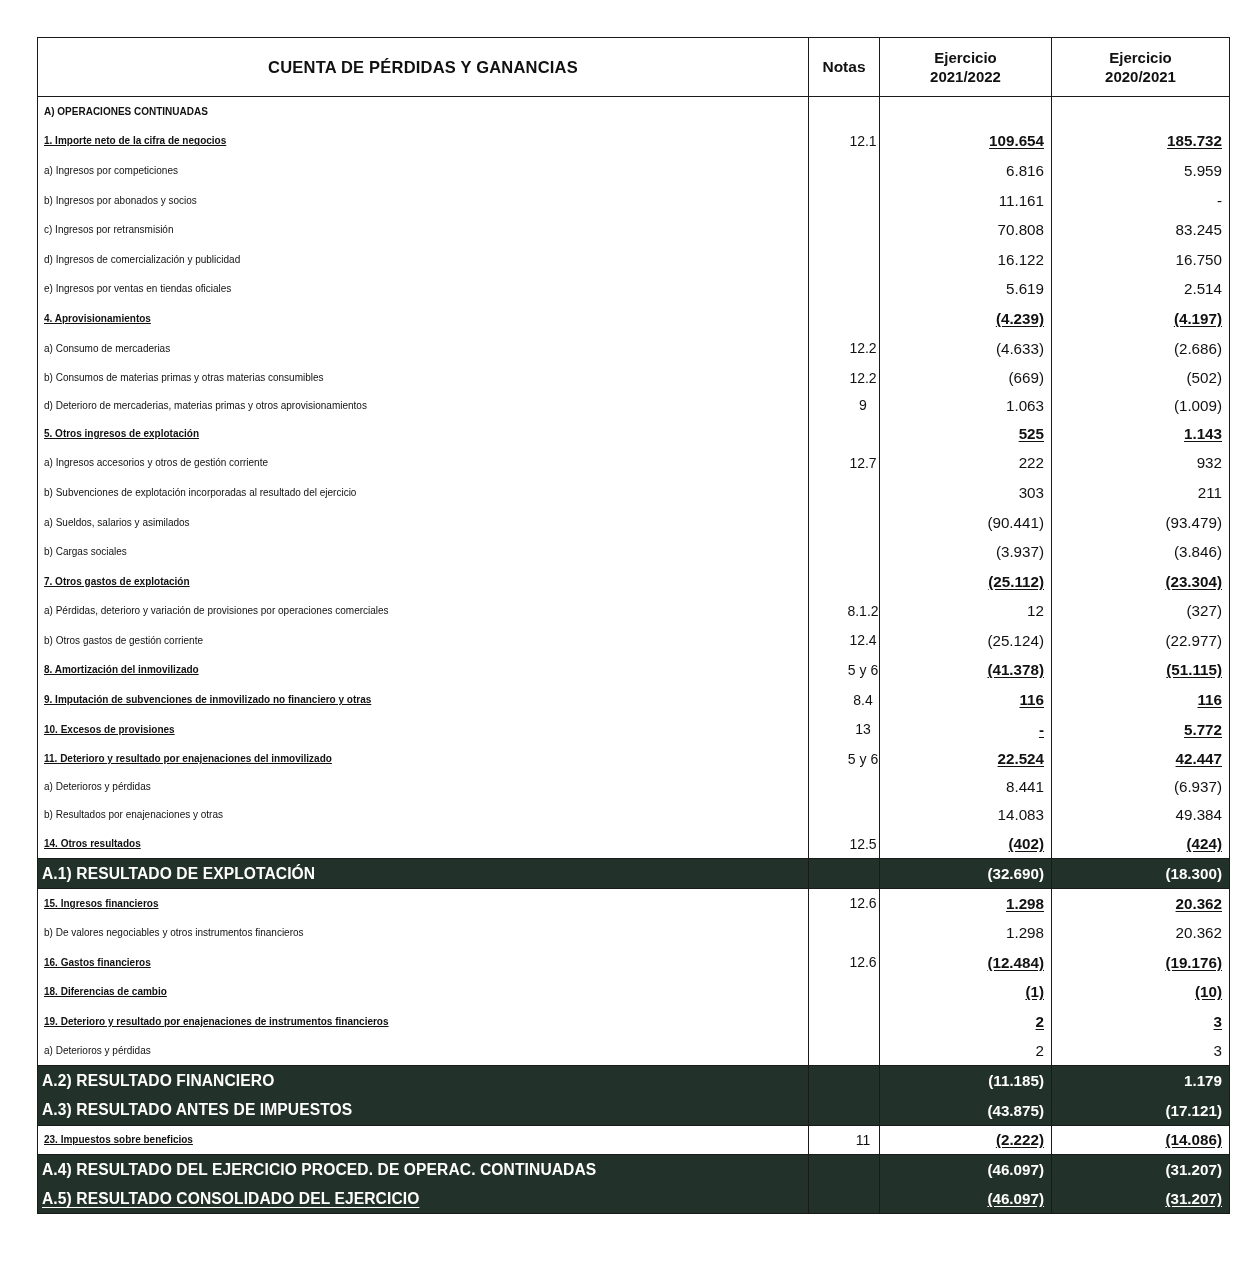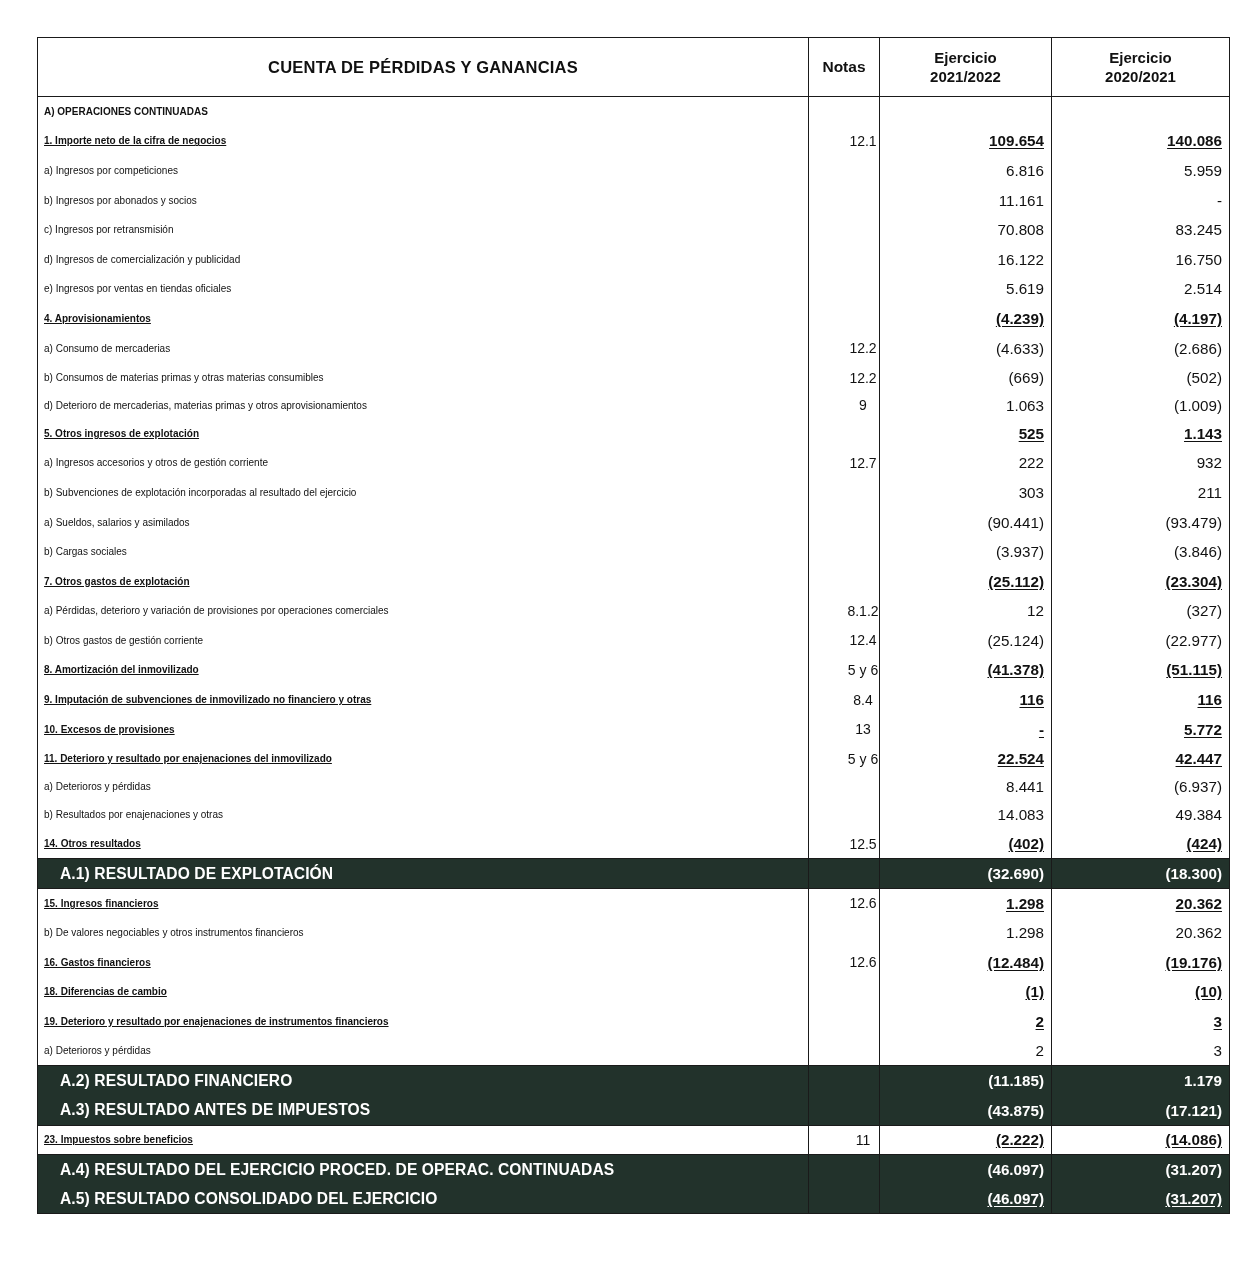--- a/index.html
+++ b/index.html
@@ -101,26 +101,27 @@
 
   
   tr.dark td {
     background: #22322b;
     color: #ffffff;
   }
   tr.dark td.concept {
     font-weight: bold;
     font-size: 15.6px;
     letter-spacing: .1px;
-    padding-left: 22px;
+    padding-left: 4px;
     border-left: 1.6px solid #1a1a1a;
     border-right: 1.5px solid #1a1a1a;
   }
   tr.dark td.val { font-weight: bold; }
   tr.dark.uline td.concept span.txt {
+    text-decoration: underline;
     text-underline-offset: 3px;
   }
   tr.dark.topline td { border-top: 1.6px solid #1a1a1a; }
   tr.dark.botline td { border-bottom: 1.6px solid #1a1a1a; }
 
   tr.lastrow td { border-bottom: 1.6px solid #1a1a1a; }
 </style>
 </head>
 <body>
 
@@ -150,21 +151,21 @@
         <tr class="">
           <td class="concept lvl0"><span class="txt">A) OPERACIONES CONTINUADAS</span></td>
           <td class="notas"></td>
           <td class="val"><span></span></td>
           <td class="val last"><span></span></td>
         </tr>
         <tr class="">
           <td class="concept lvl1"><span class="txt">1. Importe neto de la cifra de negocios</span></td>
           <td class="notas">12.1</td>
           <td class="val"><span class="num-b ul">109.654</span></td>
-          <td class="val last"><span class="num-b ul">140.086</span></td>
+          <td class="val last"><span class="num-b ul">185.732</span></td>
         </tr>
         <tr class="">
           <td class="concept lvl2"><span class="txt">a) Ingresos por competiciones</span></td>
           <td class="notas"></td>
           <td class="val"><span>6.816</span></td>
           <td class="val last"><span>5.959</span></td>
         </tr>
         <tr class="">
           <td class="concept lvl2"><span class="txt">b) Ingresos por abonados y socios</span></td>
           <td class="notas"></td>

